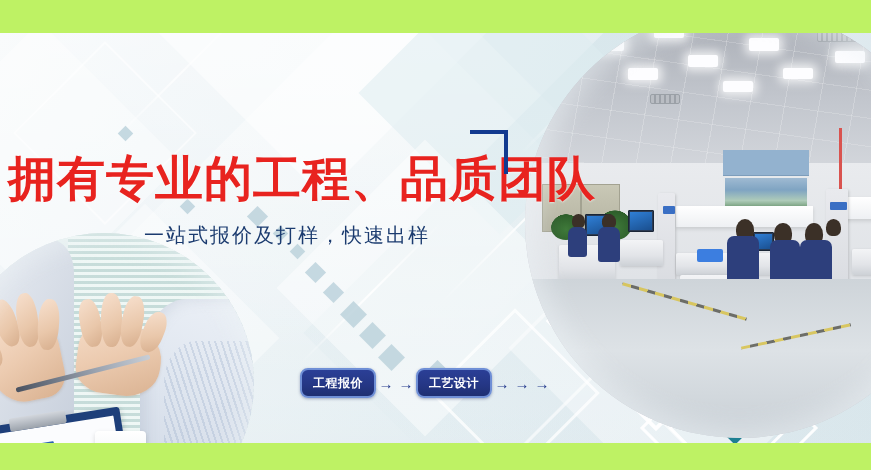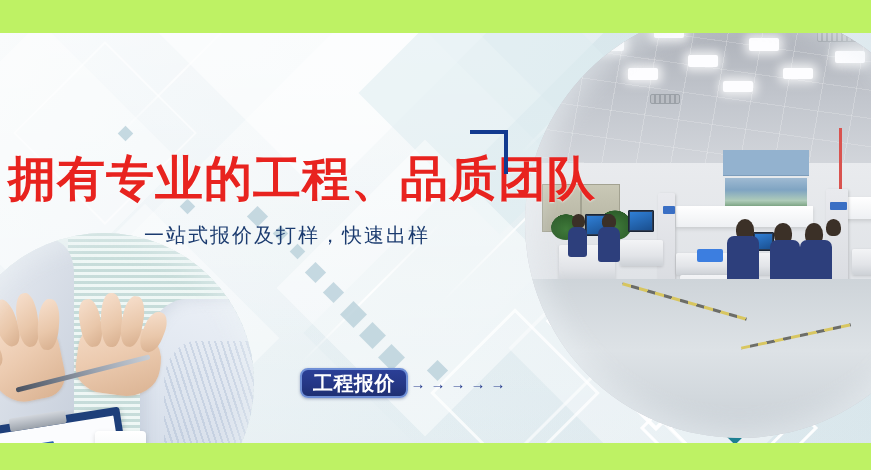--- a/index.html
+++ b/index.html
@@ -405,21 +405,21 @@
     position: relative;
     display: inline-flex;
     align-items: center;
     justify-content: center;
     height: 30px;
     padding: 12px 11px;
     background: linear-gradient(180deg, #2b3f96 0%, #253786 55%, #1f2f72 100%);
     border: 2px solid #6f8fd6;
     border-radius: 8px;
     color: #ffffff;
-    font-size: 20px;
+    font-size: 12px;
     font-weight: 700;
     letter-spacing: .5px;
     white-space: nowrap;
     box-shadow: 0 1px 3px rgba(20,35,90,.35);
   }
   .flow-arrow {
     display: inline-flex;
     align-items: center;
     justify-content: center;
     width: 20px;
@@ -597,19 +597,20 @@
     <div id="headline">拥有专业的工程、品质团队</div>
 
     <div id="subheadline">一站式报价及打样，快速出样</div>
 
     <div id="corner-bracket"></div>
 
     <div id="process-flow">
         <span class="chip">工程报价</span>
         <span class="flow-arrow">→</span>
         <span class="flow-arrow">→</span>
+        <span class="chip">工艺设计</span>
         <span class="flow-arrow">→</span>
         <span class="flow-arrow">→</span>
         <span class="flow-arrow">→</span>
       </div>
 
   </div>
 </div>
 
 </body></html>

